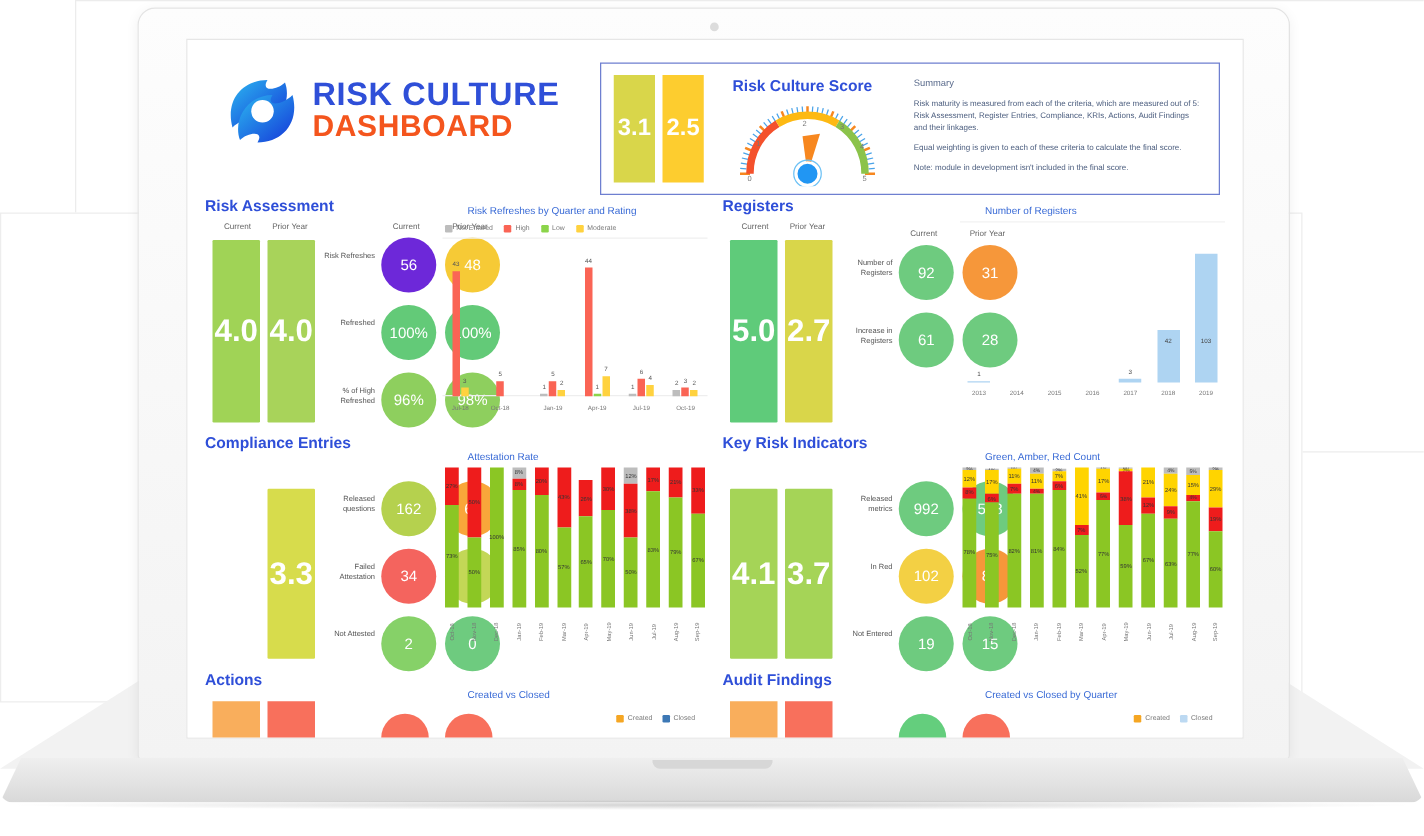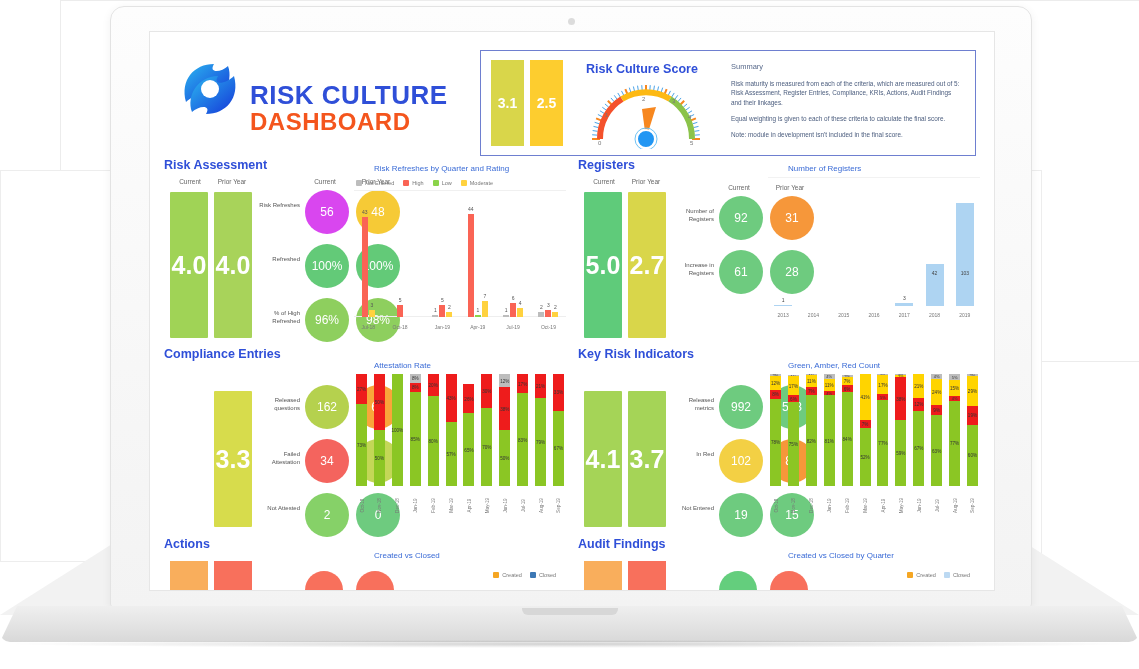--- a/index.html
+++ b/index.html
@@ -33,29 +33,29 @@
     border-radius:0 0 6px 6px;background:#d7d7d7;}
   .shadow{position:absolute;left:0;top:640px;width:1139px;height:8px;
     background:radial-gradient(ellipse at center,rgba(0,0,0,.18),rgba(0,0,0,0) 70%);}
 
   
   .dash{position:relative;width:844px;height:558px;padding:0;background:#fff;}
 
   
   .header{position:absolute;left:0;top:0;width:844px;height:120px;}
   .logo{position:absolute;left:28px;top:26px;width:64px;height:62px;}
-  .brand{position:absolute;left:100px;top:30px;margin-top:20px;}
+  .brand{position:absolute;left:100px;top:30px;}
   .brand .l1{font-size:26px;font-weight:bold;color:#2f4fd8;letter-spacing:.5px;line-height:1.05;}
   .brand .l2{font-size:24px;font-weight:bold;color:#f4551d;letter-spacing:.5px;line-height:1.05;}
 
   .scorebox{position:absolute;left:330px;top:18px;width:494px;height:104px;
     border:1px solid #6e7fd0;background:#fff;}
   .sb-bars{position:absolute;left:10px;top:9px;width:75px;height:86px;}
   .sb-bar{position:absolute;top:0;width:33px;height:86px;display:flex;align-items:center;justify-content:center;
-     color:#fff;font-size:14px;font-weight:bold;}
+     color:#fff;font-size:19px;font-weight:bold;}
   .sb-bar.a{left:0;background:#d9d64a;}
   .sb-bar.b{left:39px;background:#fdcd2f;}
   .sb-title{position:absolute;left:105px;top:11px;font-size:12.5px;font-weight:bold;color:#2f4fd8;}
   .gauge{position:absolute;left:95px;top:26px;width:140px;height:72px;}
   .sum{position:absolute;left:250px;top:11px;width:232px;}
   .sum h4{margin:0 0 8px 0;font-size:7.5px;font-weight:normal;color:#5a6b8c;}
   .sum p{margin:0 0 7px 0;font-size:6.4px;line-height:1.45;color:#4b5d7e;}
 
   
   .quad{position:absolute;width:412px;height:190px;}
@@ -231,21 +231,21 @@
             <div class="colhdr" style="left:6px;top:0">Current</div>
             <div class="colhdr" style="left:48px;top:0">Prior Year</div>
             <div class="scorebar sb1" style="background:#a0d356">4.0</div>
             <div class="scorebar sb2" style="background:#a8d35a">4.0</div>
             <div class="circles" style="top:0">
               <div class="colhdr" style="left:49px;top:0;">Current</div>
               <div class="colhdr" style="left:100px;top:0;">Prior Year</div>
               <div style="height:10px"></div>
               <div class="crow">
                 <div class="clabel">Risk Refreshes</div>
-                <div class="circ c1" style="background:#d946ef">56</div>
+                <div class="circ c1" style="background:#6d28d9">56</div>
                 <div class="circ c2" style="background:#f6ca36">48</div>
               </div>
               <div class="crow">
                 <div class="clabel">Refreshed</div>
                 <div class="circ c1" style="background:#63ca78">100%</div>
                 <div class="circ c2" style="background:#63ca78">100%</div>
               </div>
               <div class="crow">
                 <div class="clabel">% of High Refreshed</div>
                 <div class="circ c1" style="background:#8ecf5e">96%</div>

